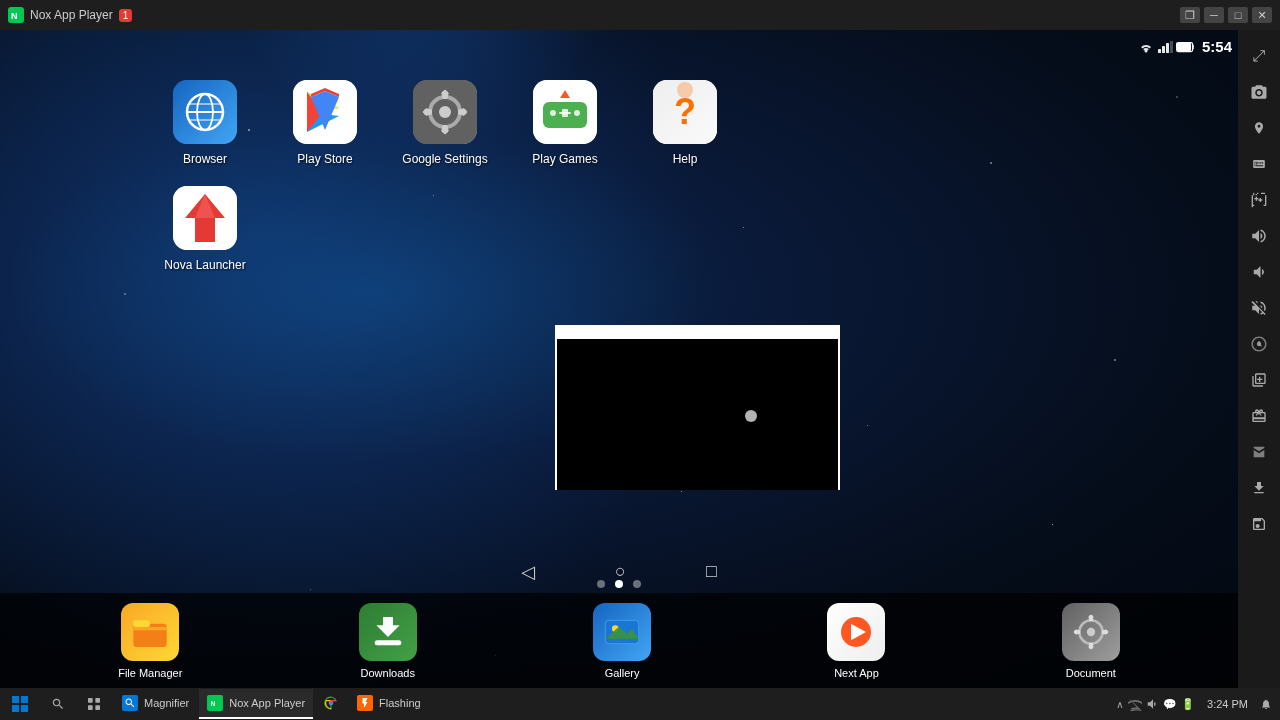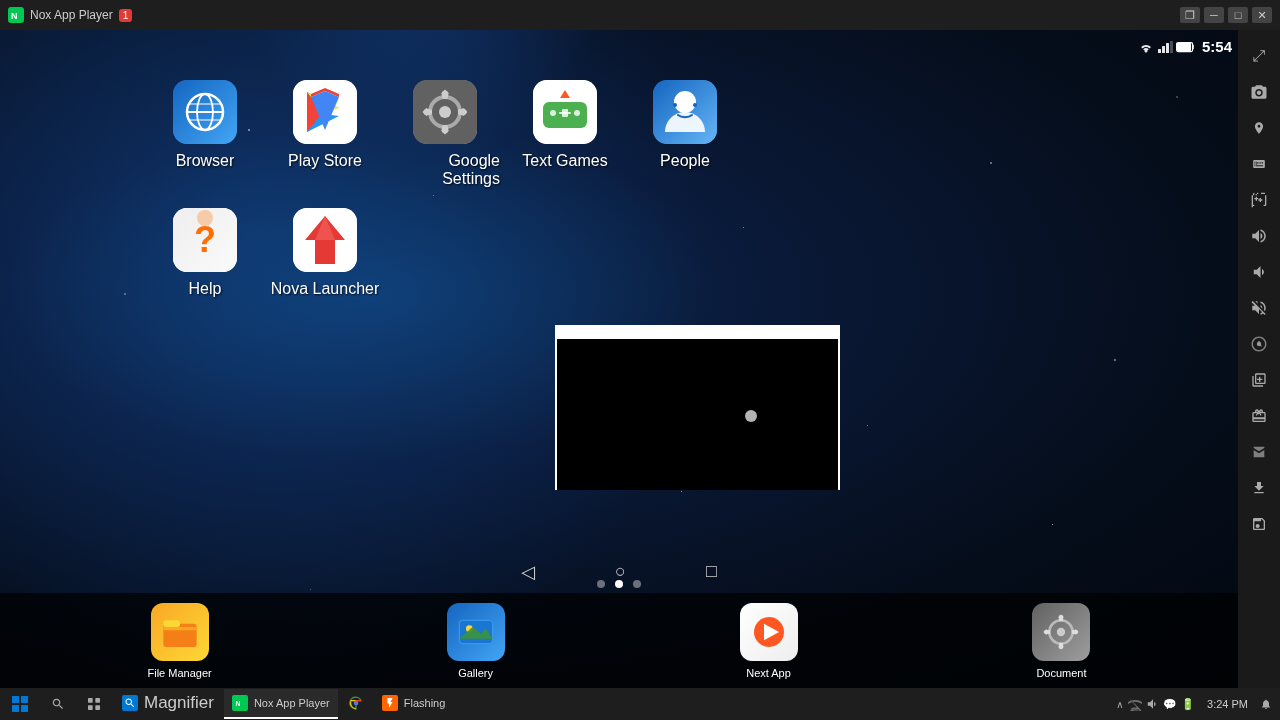--- a/index.html
+++ b/index.html
@@ -105,21 +105,21 @@
     .app-icon-wrapper {
       width: 64px; height: 64px;
       border-radius: 14px;
       display: flex; align-items: center; justify-content: center;
       font-size: 32px;
       overflow: hidden;
       position: relative;
     }
     .app-label {
       color: #fff;
-      font-size: 16px;
+      font-size: 12px;
       text-align: right;
       text-shadow: 1px 1px 2px rgba(0,0,0,0.8);
     }
 
     
     .icon-browser { background: linear-gradient(135deg, #1565C0, #42A5F5); }
     .icon-play-store { background: linear-gradient(135deg, #fff, #f5f5f5); }
     .icon-google-settings { background: linear-gradient(135deg, #616161, #9E9E9E); }
     .icon-play-games { background: linear-gradient(135deg, #fff, #f0f0f0); }
     .icon-people { background: linear-gradient(135deg, #1565C0, #64B5F6); }
@@ -385,42 +385,23 @@
           <rect width="64" height="64" rx="14" fill="white"></rect>
           <rect x="10" y="22" width="44" height="26" rx="6" fill="#4CAF50"></rect>
           <circle cx="20" cy="33" r="3" fill="white" opacity="0.8"></circle>
           <circle cx="44" cy="33" r="3" fill="white" opacity="0.8"></circle>
           <rect x="29" y="29" width="6" height="8" rx="1" fill="white" opacity="0.8"></rect>
           <rect x="26" y="32" width="12" height="2" rx="1" fill="white" opacity="0.8"></rect>
           <polygon points="27,18 32,10 37,18" fill="#FF5722"></polygon>
           <polygon points="22,20 32,10 22,20" fill="#E53935"></polygon>
         </svg>
       </div>
-      <span class="app-label">Text Games</span>
-    </div>
-
-    <div class="app-item">
-      <div class="app-icon-wrapper icon-people">
-        <svg viewBox="0 0 64 64" width="64" height="64">
-          <rect width="64" height="64" rx="14" fill="url(#bgp)"></rect>
-          <defs>
-              <linearGradient id="bgp" x1="0" y1="0" x2="1" y2="1">
-                <stop offset="0%" stop-color="#1565C0"></stop>
-                <stop offset="100%" stop-color="#64B5F6"></stop>
-              </linearGradient>
-            </defs>
-          <circle cx="32" cy="22" r="11" fill="white"></circle>
-          <path d="M12 52c0-11 8.9-20 20-20s20 9 20 20" fill="white" opacity="0.9"></path>
-          <circle cx="22" cy="25" r="2" fill="#1565C0"></circle>
-          <circle cx="42" cy="25" r="2" fill="#1565C0"></circle>
-          <path d="M25 35c3.5 3 10.5 3 14 0" fill="none" stroke="#1565C0" stroke-width="2" stroke-linecap="round"></path>
-        </svg>
-      </div>
-      <span class="app-label">People</span>
-    </div>
+      <span class="app-label">Play Games</span>
+    </div>
+
 
 
     <div class="app-item">
       <div class="app-icon-wrapper icon-help">
         <svg viewBox="0 0 64 64" width="64" height="64">
           <rect width="64" height="64" rx="14" fill="white"></rect>
           <rect width="64" height="64" rx="14" fill="url(#hbg)"></rect>
           <defs>
               <linearGradient id="hbg" x1="0" y1="0" x2="1" y2="1">
                 <stop offset="0%" stop-color="#eeeeee"></stop>
@@ -464,20 +445,29 @@
       <div class="dock-icon-wrapper" style="background:linear-gradient(135deg,#F9A825,#FDD835);">
         <svg viewBox="0 0 48 48" width="40" height="40">
           <rect x="4" y="14" width="40" height="28" rx="4" fill="#F57F17"></rect>
           <path d="M4 18h40v4H4z" fill="#F9A825"></path>
           <rect x="4" y="10" width="20" height="8" rx="3" fill="#FDD835"></rect>
         </svg>
       </div>
       <span class="dock-label">File Manager</span>
     </div>
 
+    <div class="dock-item">
+      <div class="dock-icon-wrapper" style="background:linear-gradient(135deg,#2E7D32,#43A047);">
+        <svg viewBox="0 0 48 48" width="40" height="40">
+          <polygon points="24,30 10,16 18,16 18,6 30,6 30,16 38,16" fill="white"></polygon>
+          <rect x="8" y="34" width="32" height="6" rx="3" fill="white"></rect>
+        </svg>
+      </div>
+      <span class="dock-label">Downloads</span>
+    </div>
 
     <div class="dock-item">
       <div class="dock-icon-wrapper" style="background:linear-gradient(135deg,#1565C0,#42A5F5);">
         <svg viewBox="0 0 48 48" width="40" height="40">
           <rect x="4" y="10" width="40" height="28" rx="4" fill="#1976D2"></rect>
           <rect x="4" y="10" width="40" height="28" rx="4" fill="none" stroke="#42A5F5" stroke-width="1"></rect>
           <circle cx="16" cy="20" r="4" fill="#FDD835"></circle>
           <polygon points="4,32 20,18 30,26 36,20 44,32" fill="#2E7D32" opacity="0.8"></polygon>
           <polygon points="20,18 30,26 36,20 44,32 4,32" fill="#43A047" opacity="0.6"></polygon>
         </svg>
@@ -618,21 +608,21 @@
       </svg>
   </button>
 
   <div style="display:flex;gap:2px;margin-left:2px;">
     <div class="taskbar-app">
       <div class="taskbar-app-icon" style="background:#0078d4;border-radius:2px;">
         <svg width="12" height="12" viewBox="0 0 24 24" fill="white">
             <path d="M15.5 14h-.8l-.3-.3C15.4 12.6 16 11.1 16 9.5 16 5.9 13.1 3 9.5 3S3 5.9 3 9.5 5.9 16 9.5 16c1.6 0 3.1-.6 4.2-1.6l.3.3v.8l5 5 1.5-1.5-5-5zm-6 0C7 14 5 12 5 9.5S7 5 9.5 5 14 7 14 9.5 12 14 9.5 14z"></path>
           </svg>
       </div>
-      <span style="color:#ccc;font-size:17px;">Magnifier</span>
+      <span style="color:#ccc;font-size:11px;">Magnifier</span>
     </div>
     <div class="taskbar-app active" style="border-bottom:2px solid #fff;background:#2a2a2a;">
       <div class="taskbar-app-icon" style="background:#00c853;border-radius:2px;">
         <svg width="12" height="12" viewBox="0 0 16 16">
             <rect width="16" height="16" rx="3" fill="#00c853"></rect>
             <text x="2" y="12" font-size="9" fill="white" font-weight="bold">N</text>
           </svg>
       </div>
       <span style="color:#ccc;font-size:11px;">Nox App Player</span>
     </div>

